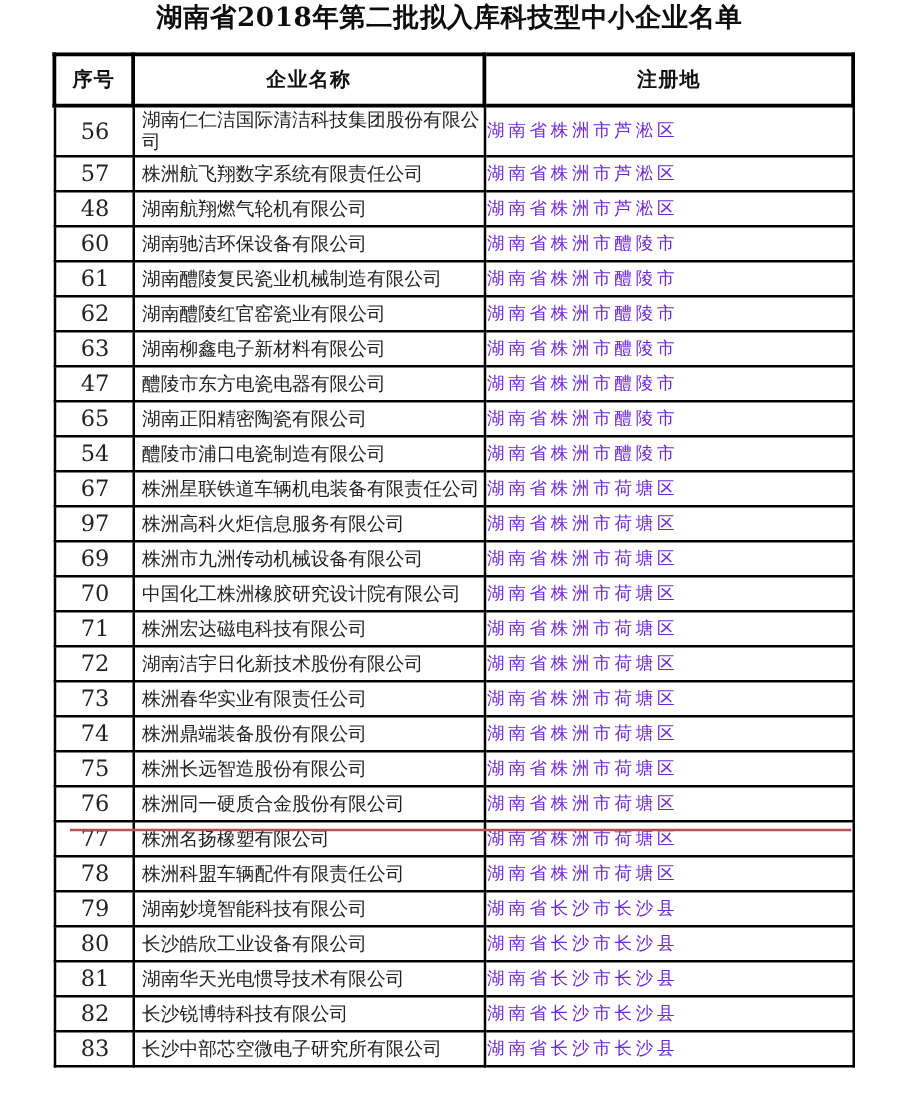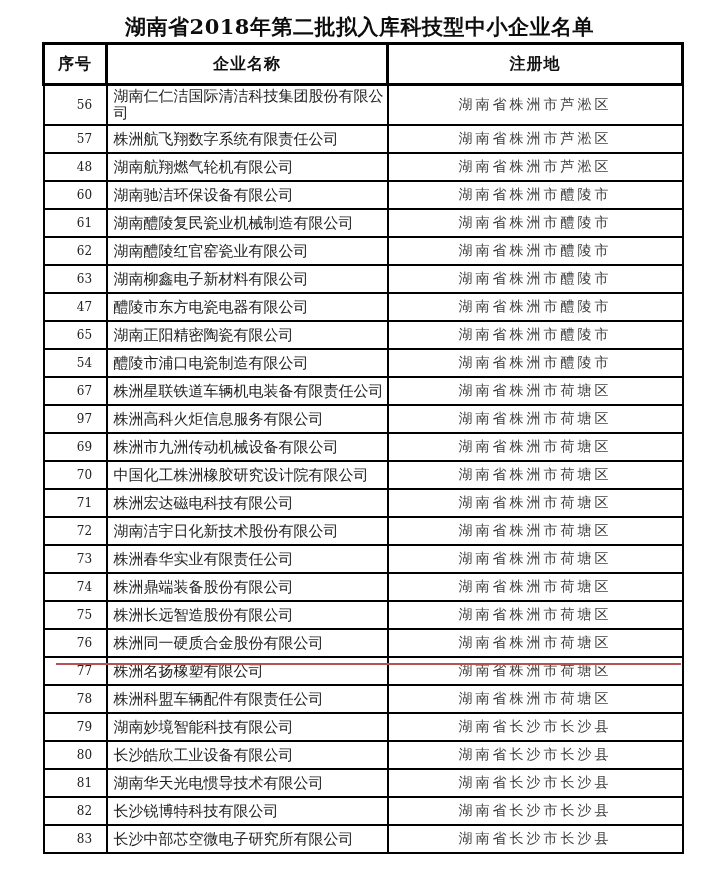--- a/index.html
+++ b/index.html
@@ -11,21 +11,20 @@
     position: relative;
     width: 719px;
     height: 896px;
     background: #ffffff;
     overflow: hidden;
     font-family: "DejaVu Serif", "Liberation Serif", serif;
     color: #1a1a1a;
   }
   .doc-title {
     margin: 0;
-    padding-top: 13px;
     text-align: center;
     font-size: 21px;
     font-weight: bold;
     letter-spacing: 0.5px;
     color: #0d0d0d;
   }
   table.company-table {
     position: absolute;
     top: 42px;
     left: 42px;
@@ -43,38 +42,37 @@
   .company-table thead th {
     border-width: 3px;
     height: 36px;
     font-size: 16px;
     font-weight: bold;
     text-align: center;
     letter-spacing: 1px;
     color: #111111;
   }
   .company-table td.seq {
-    text-align: center;
-    font-size: 12px;
+    font-size: 18px;
     height: 24px;
     color: #222222;
     padding-left: 20px;
   }
   .company-table td.name {
     font-size: 15px;
     line-height: 17px;
     padding: 2px 2px 2px 6px;
     letter-spacing: 0px;
     color: #222222;
   }
   .company-table td.location {
-    text-align: center;
+    text-align: left;
     font-size: 14px;
     letter-spacing: 3px;
-    color: #404040;
+    color: #6d28d9;
   }
   #red-line {
     position: absolute;
     left: 56px;
     width: 625px;
     height: 2px;
     background: #b85252;
     pointer-events: none;
   }
 </style>

